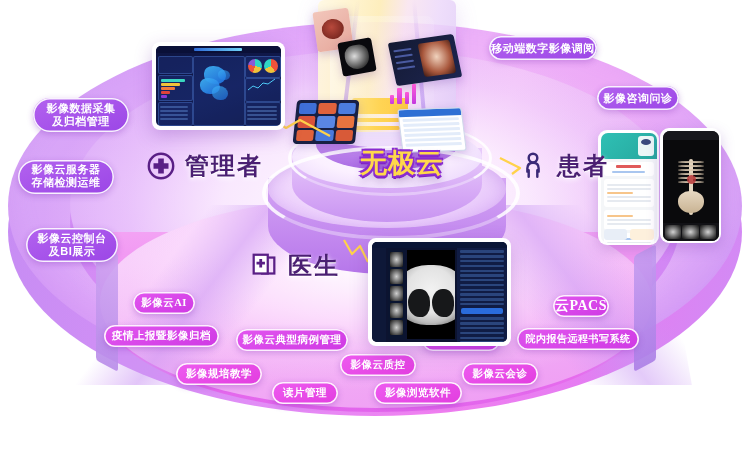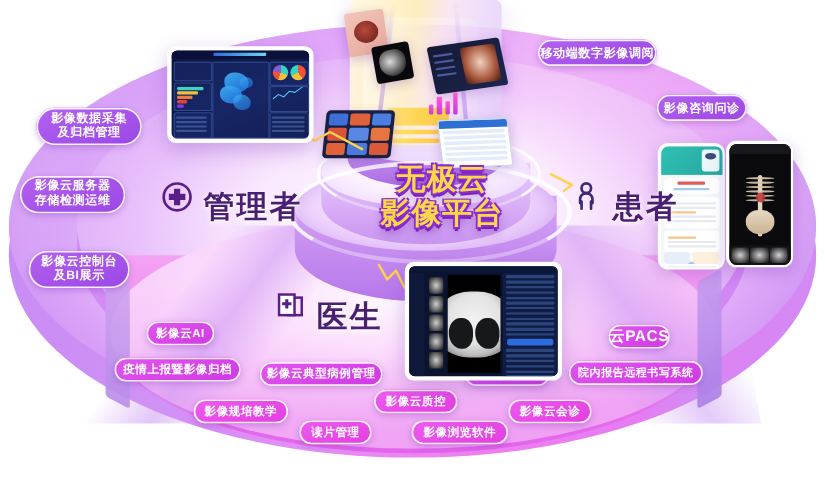--- a/index.html
+++ b/index.html
@@ -124,36 +124,36 @@
      font-size:27px;line-height:31px;font-weight:700;letter-spacing:1px;
      color:#ffd84a;
      text-shadow:
         -1.6px -1.6px 0 #8a2bd0, 1.6px -1.6px 0 #8a2bd0,
         -1.6px 1.6px 0 #8a2bd0, 1.6px 1.6px 0 #8a2bd0,
         0 3px 0 #7a20bd, 0 5px 9px rgba(70,10,120,.45);
      z-index:40;pointer-events:none;}
 
   
   .role{position:absolute;display:flex;align-items:center;gap:9px;z-index:30;}
-  .role .txt{font-size:28px;font-weight:700;color:#4a1f72;letter-spacing:2px;
-     text-shadow:0 1px 0 #fff,0 2px 5px rgba(255,255,255,.95);margin-top:19px;}
+  .role .txt{font-size:24px;font-weight:700;color:#4a1f72;letter-spacing:2px;
+     text-shadow:0 1px 0 #fff,0 2px 5px rgba(255,255,255,.95);}
   .role-admin{left:146px;top:150px;}
   .role-doctor{left:249px;top:250px;}
   .role-patient{left:518px;top:150px;justify-content:center;}
 
   .ico{width:30px;height:30px;position:relative;}
   .ico svg{display:block;}
 
   
   .pill{position:absolute;display:flex;align-items:center;justify-content:center;
      text-align:center;border-radius:40px;color:#fff;font-weight:700;
      box-shadow:0 2px 6px rgba(120,40,180,.30), inset 0 0 0 1.6px rgba(255,255,255,.92);
      letter-spacing:.5px;z-index:25;white-space:pre-line;}
   .pill.p-violet{background:linear-gradient(160deg,#b362ef,#9b46e6);}
-  .pill.p-magenta{background:linear-gradient(160deg,#e256ef,#cf39e4);}
+  .pill.p-magenta{background:linear-gradient(160deg,#e256ef,#cf39e4);font-family:Liberation Serif, serif;}
   .pill.p-pink{background:linear-gradient(160deg,#ee5cf0,#e23ddf);}
 
   
   .device{position:absolute;border-radius:8px;background:#fff;padding:4px;
      box-shadow:0 6px 18px rgba(110,50,170,.28);z-index:28;}
   .device .scr{border-radius:5px;overflow:hidden;position:relative;}
 
   
   .dash{width:125px;height:80px;background:linear-gradient(160deg,#0d1440,#111a4e 55%,#0c1138);}
   .dash .top{height:7px;background:#0a1038;}
@@ -293,21 +293,20 @@
       <div class="rw"></div>
       <div class="rw"></div>
       <div class="rw"></div>
     <div class="rw"></div>
       <div class="rw"></div>
       <div class="rw"></div>
   </div>
 
   <div class="center-title">
     <div>无极云</div>
-    <div>影像平台</div>
   </div>
 
   <div class="role role-admin">
     <span class="ico">
       <svg viewBox="0 0 32 32" width="30" height="30">
         <circle cx="16" cy="16" r="13" fill="none" stroke="#5a1f86" stroke-width="2.6"></circle>
         <path d="M13 8h6v5h5v6h-5v5h-6v-5H8v-6h5z" fill="#5a1f86"></path>
       </svg>
     </span>
     <span class="txt">管理者</span>

